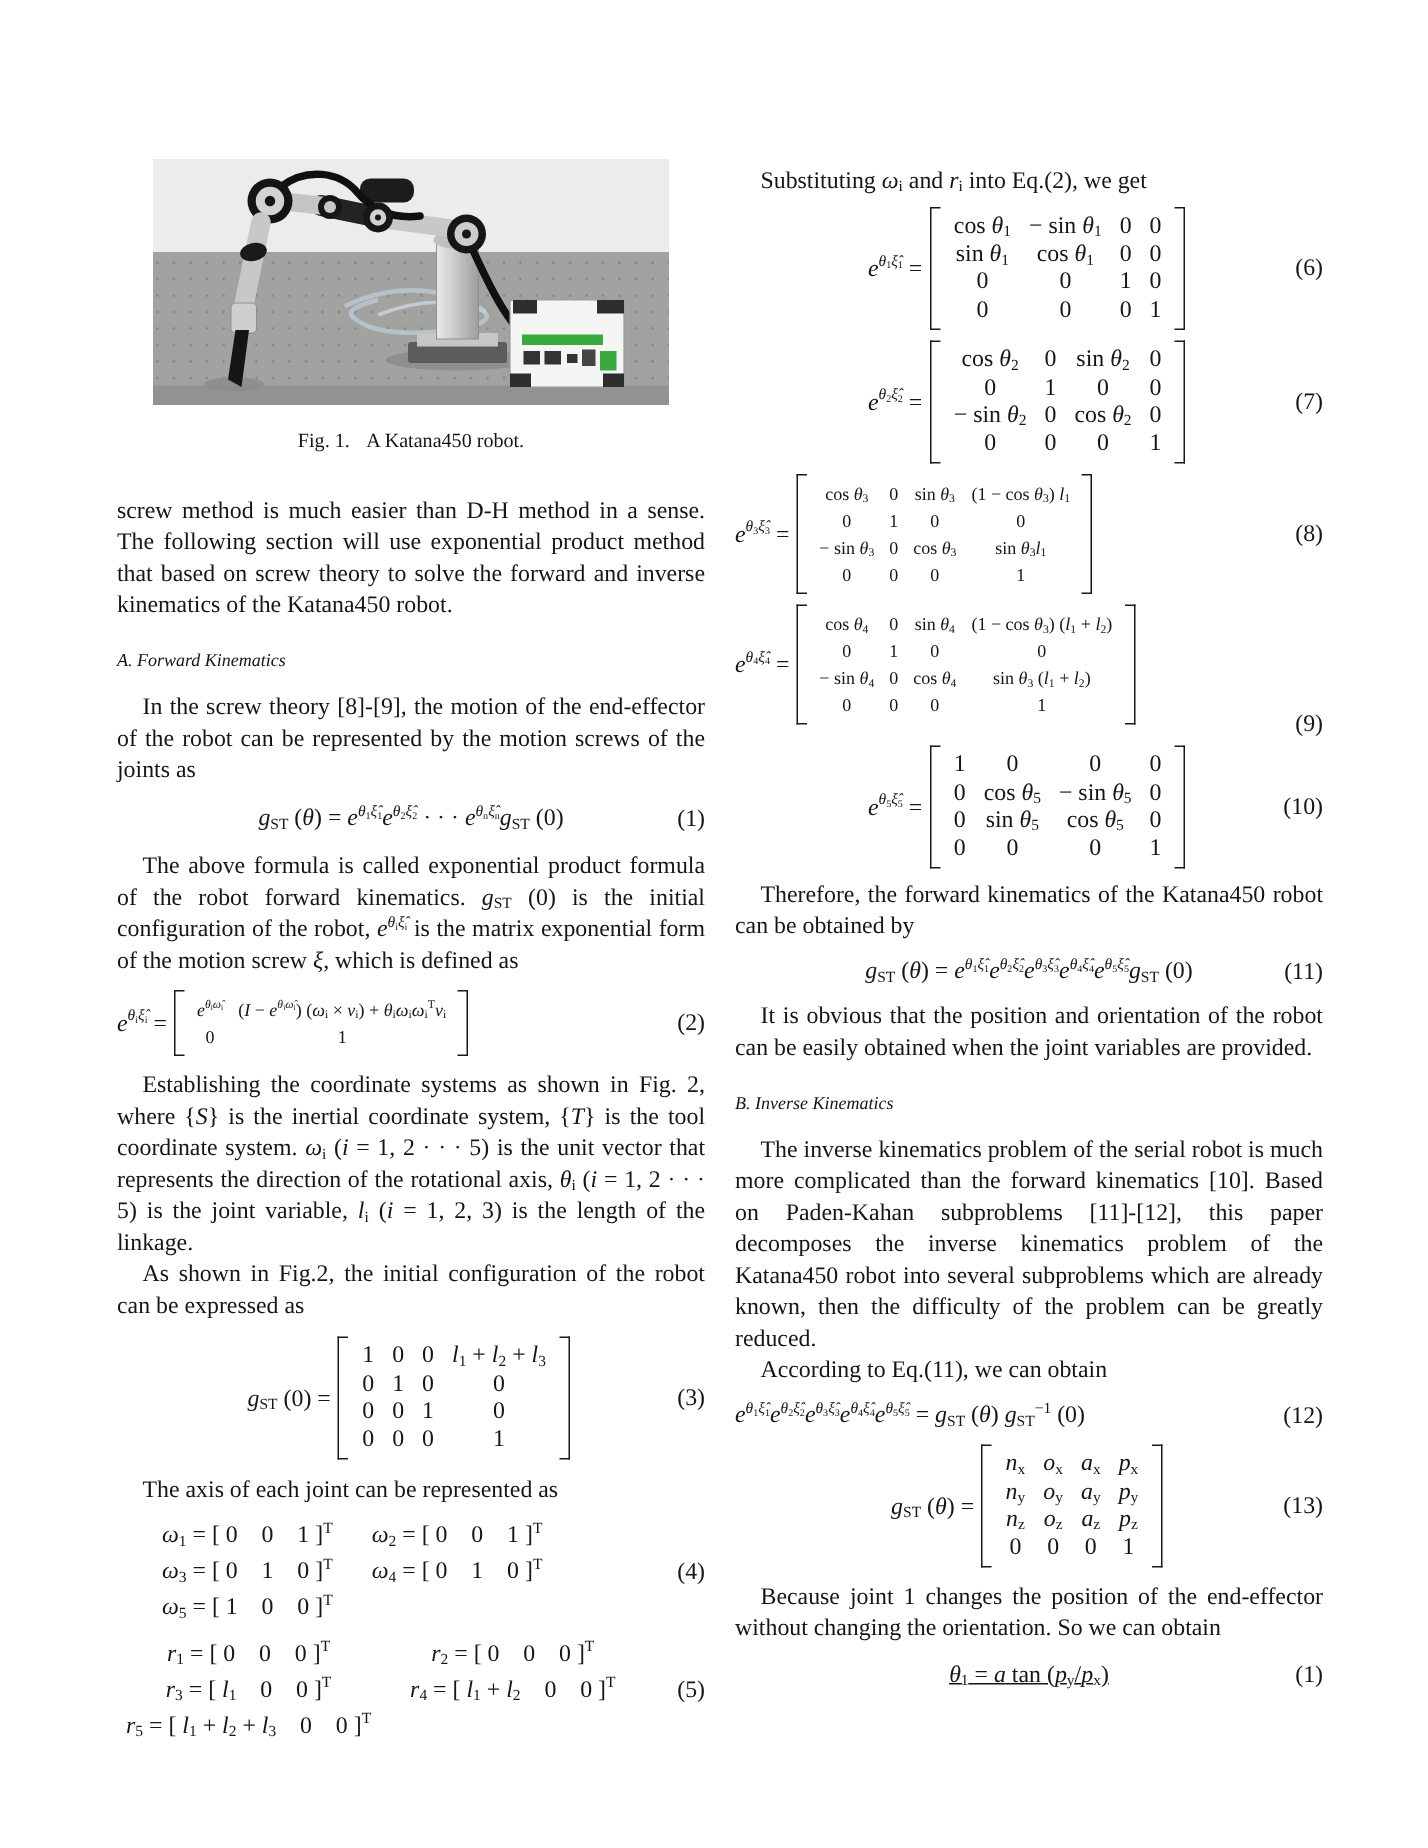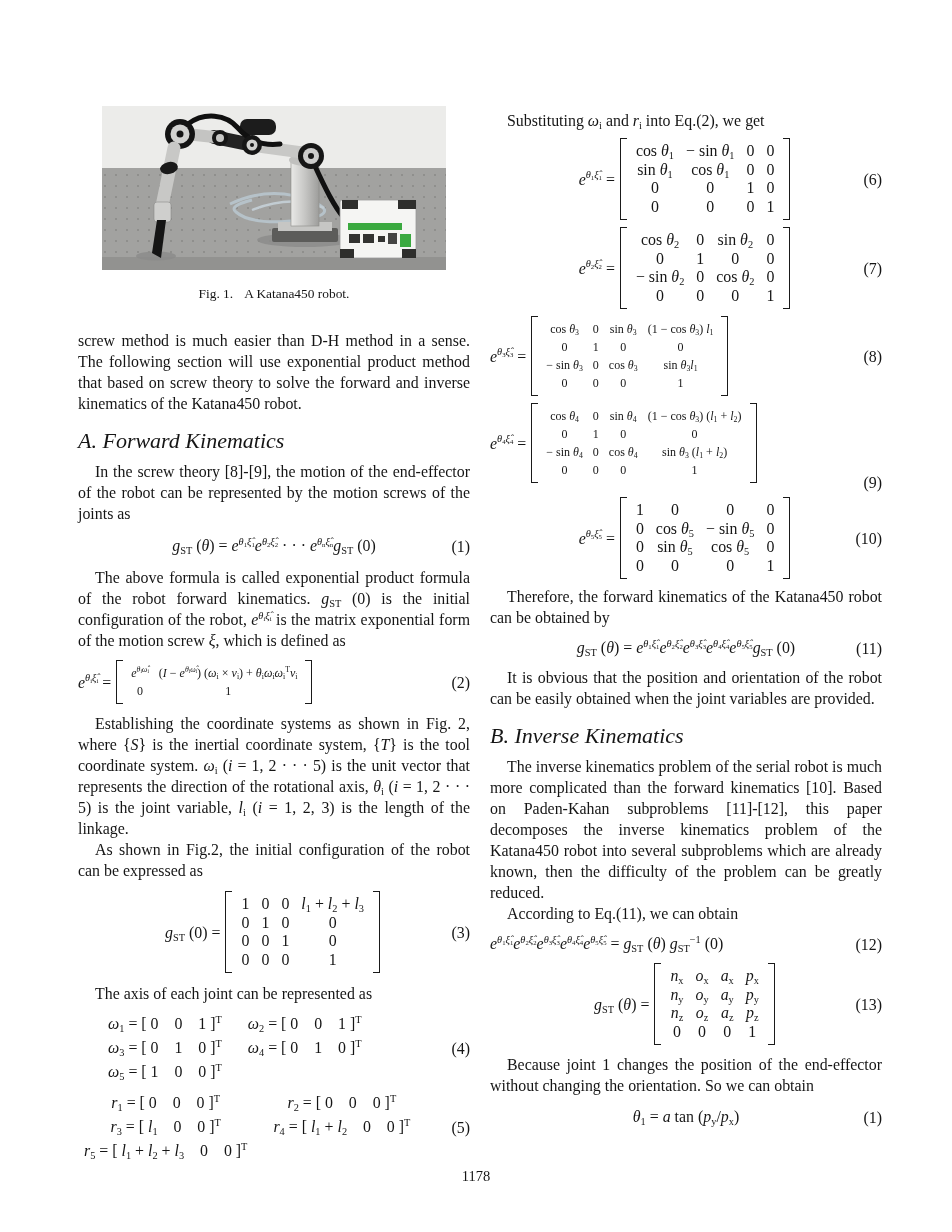--- a/index.html
+++ b/index.html
@@ -4,21 +4,21 @@
 <style>
   html,body{margin:0;padding:0;background:#e8e8e8;}
   .page{position:relative;width:952px;height:1232px;background:#ffffff;
         font-family:"Liberation Serif",serif;color:#151515;overflow:hidden;}
   .col{position:absolute;width:392px;font-size:15.9px;line-height:21px;text-align:justify;}
   .col-left{left:78px;top:106px;}
   .col-right{left:490px;top:110px;}
   p{margin:0;text-indent:17px;}
   p.noindent{text-indent:0;}
   .pspace{margin-top:26px;}
-  h4.sect{font-style:italic;font-weight:normal;font-size:22px;margin:16px 0 10px 0;text-align:left;}
+  h4.sect{font-style:italic;font-weight:normal;font-size:12px;margin:16px 0 10px 0;text-align:left;}
   
   .photo{display:block;margin-left:24px;}
   .caption{margin-top:13px;text-align:center;font-size:13.4px;text-indent:0;}
   .caption .cap-label{margin-right:11px;}
   
   .eq{position:relative;display:flex;justify-content:center;align-items:center;
       margin:7px 0;text-indent:0;text-align:left;}
   .eq.eqleft{justify-content:flex-start;}
   .eq .num{position:absolute;right:0;top:50%;transform:translateY(-50%);}
   .eq.numbottom .num{top:auto;bottom:-10px;transform:none;}
@@ -356,22 +356,21 @@
           <span class="mcell">0</span>
           <span class="mcell">0</span>
           <span class="mcell">0</span>
           <span class="mcell">1</span>
         </span>
       <span class="num">(13)</span>
     </div>
 
     <p>Because joint 1 changes the position of the end-effector without changing the orientation. So we can obtain</p>
 
-    <div class="eq" style="margin:10px 0;">
+    <div class="eq" style="margin:10px 0;text-decoration:underline;">
       <span><i>θ</i><sub>1</sub> = <i>a</i> tan (<i>p</i><sub>y</sub>/<i>p</i><sub>x</sub>)</span>
       <span class="num">(1)</span>
     </div>
 
   </div>
 
-  <div class="footer">1178</div>
 
 </div>
 
 </body></html>

